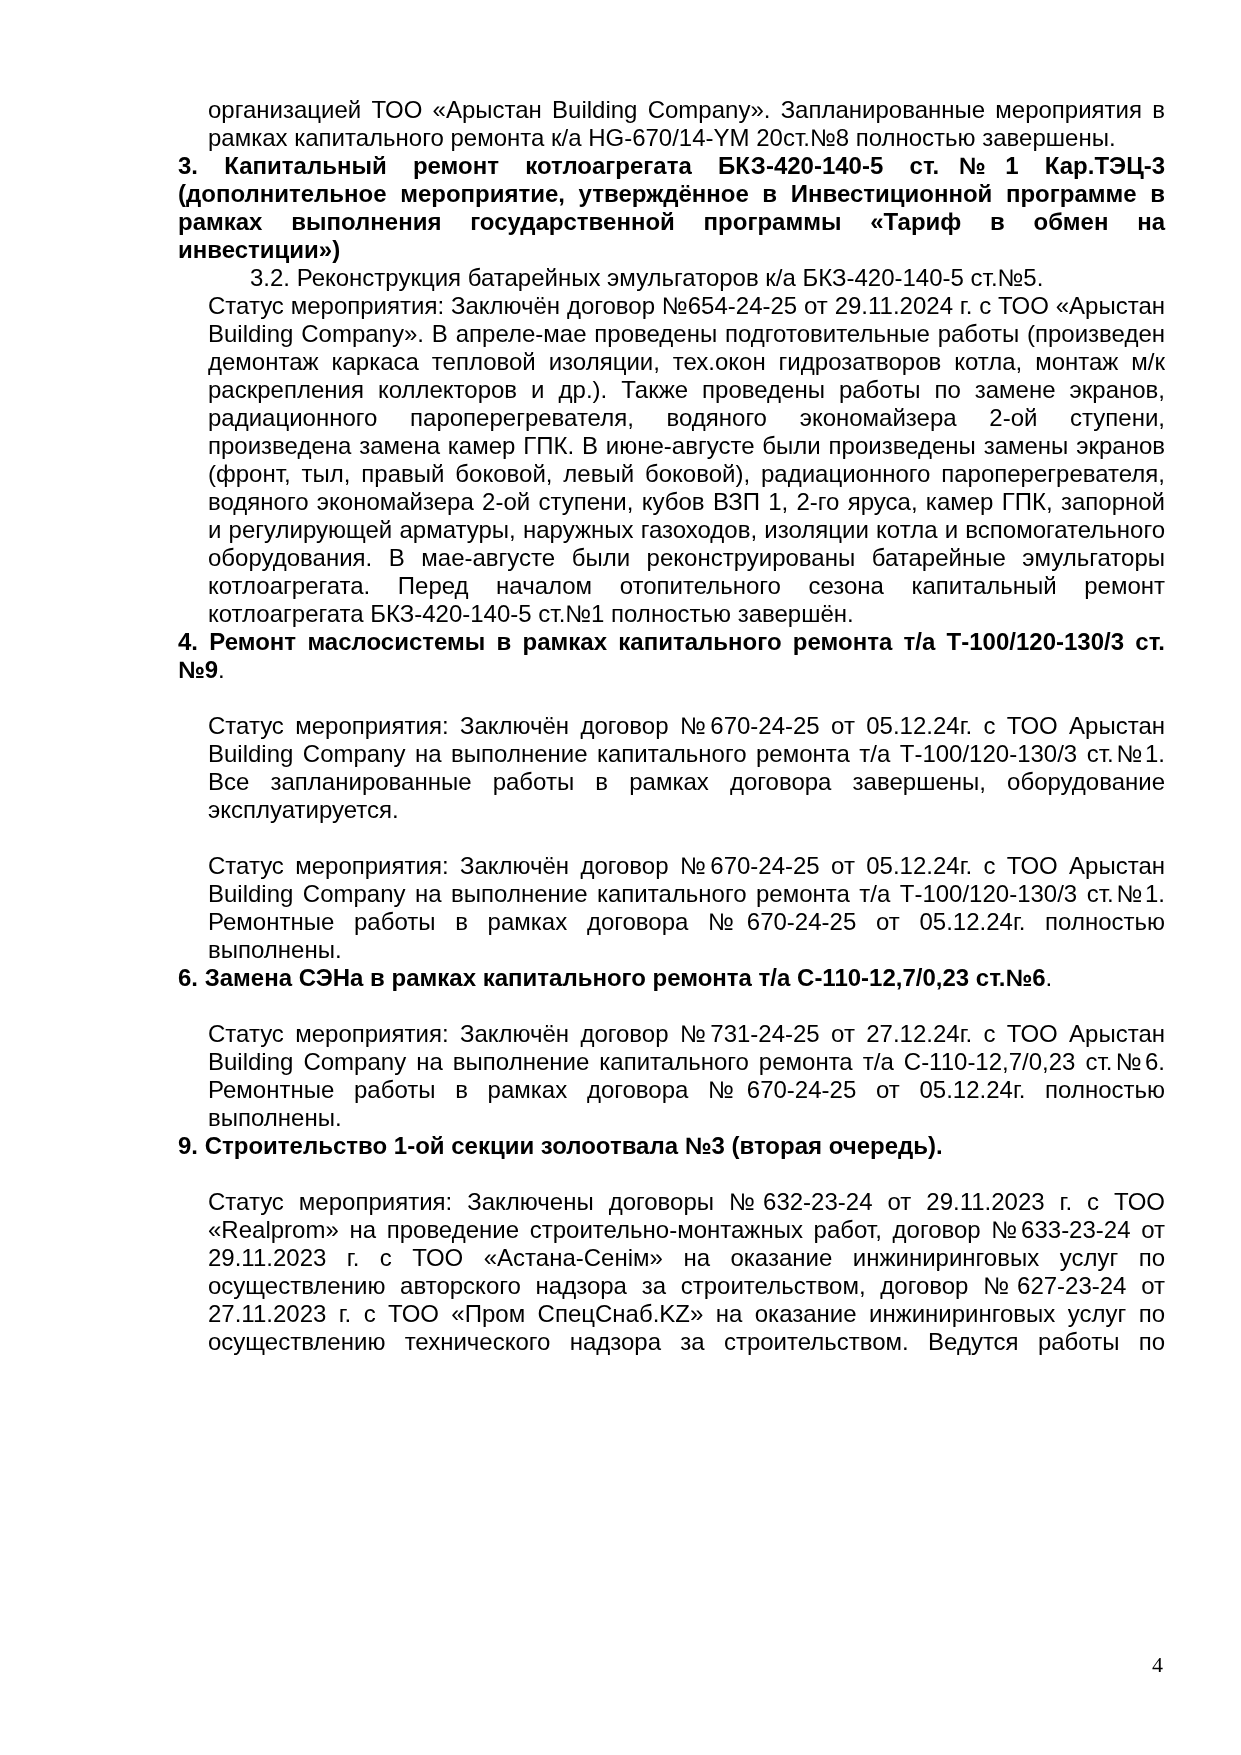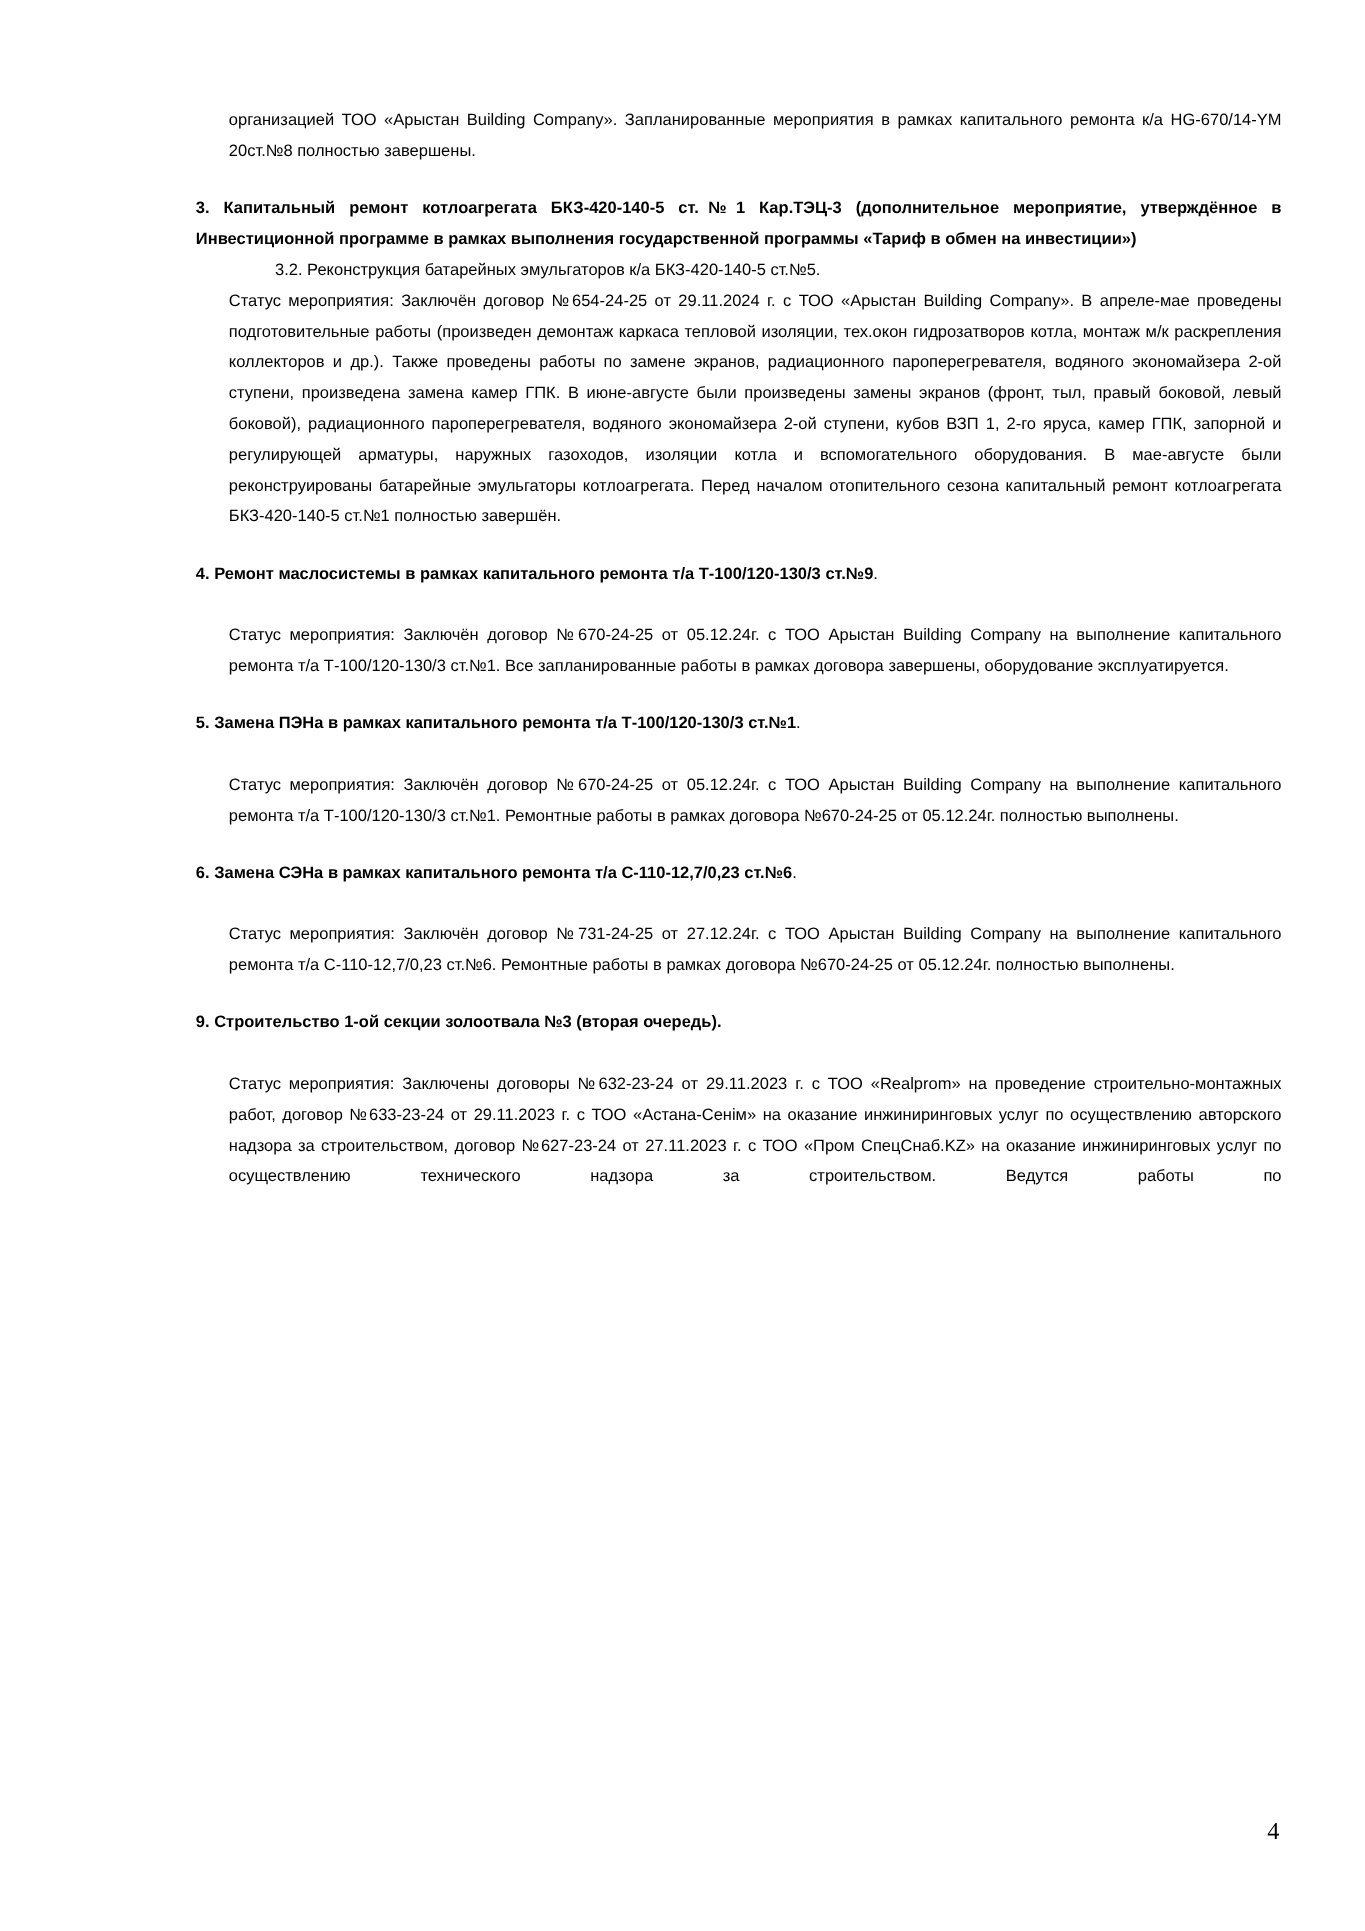--- a/index.html
+++ b/index.html
@@ -1,24 +1,24 @@
 <!DOCTYPE html>
 <html><head>
 <meta charset="utf-8">
 <style>
   html, body { margin: 0; padding: 0; background: #ffffff; }
   body { width: 1241px; height: 1755px; position: relative; overflow: hidden;
          font-family: "Liberation Sans", sans-serif; color: #000; }
-  .page { position: absolute; left: 178px; top: 96px; width: 987px; font-size: 15px; line-height: 28px; }
+  .page { position: absolute; left: 178px; top: 96px; width: 987px; font-size: 24px; line-height: 28px; }
   p { margin: 0; }
   .just { text-align: justify; }
   .ind1 { padding-left: 30px; }
   .ind2 { padding-left: 72px; }
   .heading { font-weight: bold; text-align: justify; }
-  .section { margin-top: 24px; }
+  .section { }
   .status { margin-top: 28px; }
   .status.tight { margin-top: 0; }
   b { font-weight: normal; }
   .page-number { position: absolute; left: 1152px; top: 1652px; font-family: "Liberation Serif", serif; font-size: 22px; }
 </style>
 </head>
 <body>
 
 <div class="page">
   <p class="ind1 just">организацией ТОО «Арыстан Building Company». Запланированные мероприятия в рамках капитального ремонта к/а HG-670/14-YM 20ст.№8 полностью завершены.</p>
@@ -28,21 +28,20 @@
     <p class="ind2">3.2. Реконструкция батарейных эмульгаторов к/а БКЗ-420-140-5 ст.№5.</p>
     <p class="ind1 just status tight"><b>Статус мероприятия:</b> <span>Заключён договор №654-24-25 от 29.11.2024 г. с ТОО «Арыстан Building Company». В апреле-мае проведены подготовительные работы (произведен демонтаж каркаса тепловой изоляции, тех.окон гидрозатворов котла, монтаж м/к раскрепления коллекторов и др.). Также проведены работы по замене экранов, радиационного пароперегревателя, водяного экономайзера 2-ой ступени, произведена замена камер ГПК. В июне-августе были произведены замены экранов (фронт, тыл, правый боковой, левый боковой), радиационного пароперегревателя, водяного экономайзера 2-ой ступени, кубов ВЗП 1, 2-го яруса, камер ГПК, запорной и регулирующей арматуры, наружных газоходов, изоляции котла и вспомогательного оборудования. В мае-августе были реконструированы батарейные эмульгаторы котлоагрегата. Перед началом отопительного сезона капитальный ремонт котлоагрегата БКЗ-420-140-5 ст.№1 полностью завершён.</span></p>
   </div>
 
   <div class="section">
     <p class="heading"><span>4. Ремонт маслосистемы в рамках капитального ремонта т/а Т-100/120-130/3 ст.№9</span><span style="font-weight:normal">.</span></p>
     <p class="ind1 just status"><b>Статус мероприятия:</b> <span>Заключён договор №670-24-25 от 05.12.24г. с ТОО Арыстан Building Company на выполнение капитального ремонта т/а Т-100/120-130/3 ст.№1. Все запланированные работы в рамках договора завершены, оборудование эксплуатируется.</span></p>
   </div>
 
   <div class="section">
-    <p class="heading"><span>5. Замена ПЭНа в рамках капитального ремонта т/а Т-100/120-130/3 ст.№1</span><span style="font-weight:normal">.</span></p>
     <p class="ind1 just status"><b>Статус мероприятия:</b> <span>Заключён договор №670-24-25 от 05.12.24г. с ТОО Арыстан Building Company на выполнение капитального ремонта т/а Т-100/120-130/3 ст.№1. Ремонтные работы в рамках договора №670-24-25 от 05.12.24г. полностью выполнены.</span></p>
   </div>
 
   <div class="section">
     <p class="heading"><span>6. Замена СЭНа в рамках капитального ремонта т/а С-110-12,7/0,23 ст.№6</span><span style="font-weight:normal">.</span></p>
     <p class="ind1 just status"><b>Статус мероприятия:</b> <span>Заключён договор №731-24-25 от 27.12.24г. с ТОО Арыстан Building Company на выполнение капитального ремонта т/а С-110-12,7/0,23 ст.№6. Ремонтные работы в рамках договора №670-24-25 от 05.12.24г. полностью выполнены.</span></p>
   </div>
 
   <div class="section">
     <p class="heading"><span>9. Строительство 1-ой секции золоотвала №3 (вторая очередь).</span></p>

